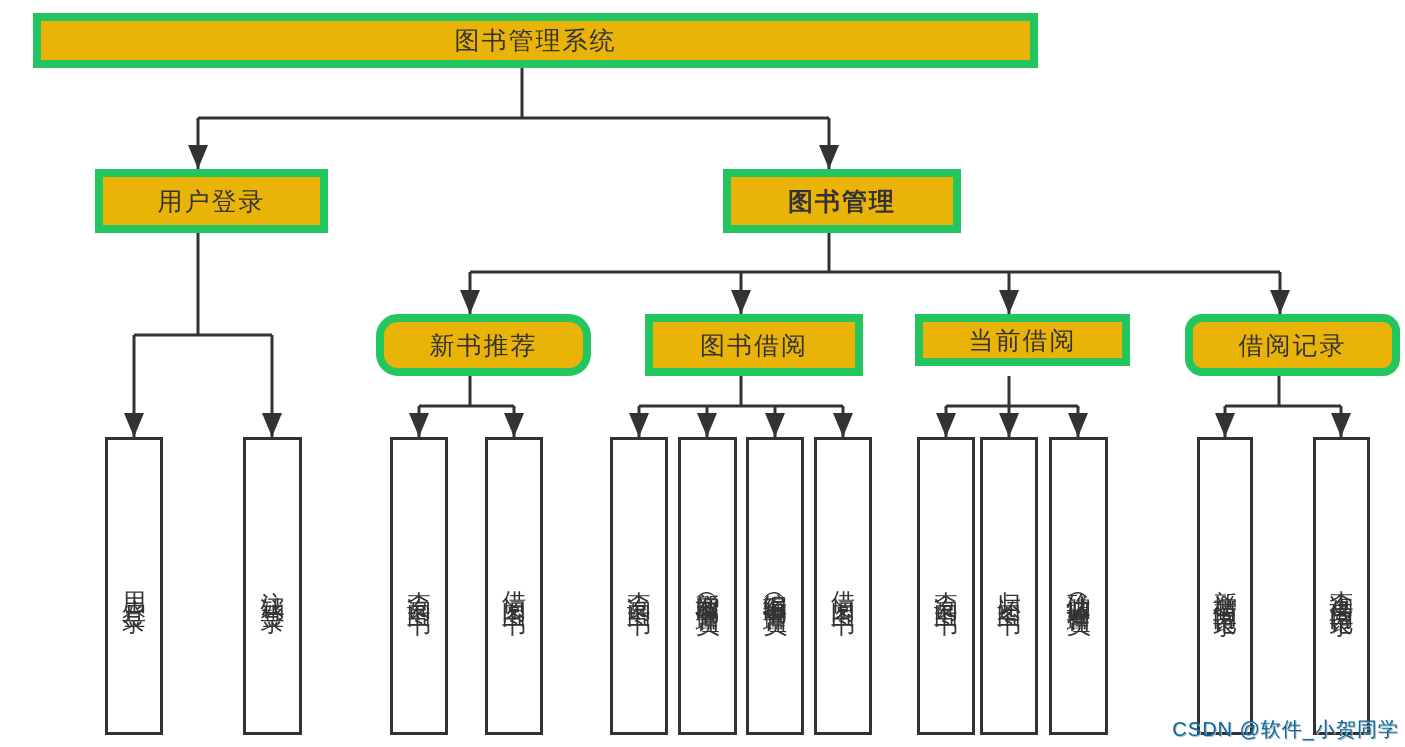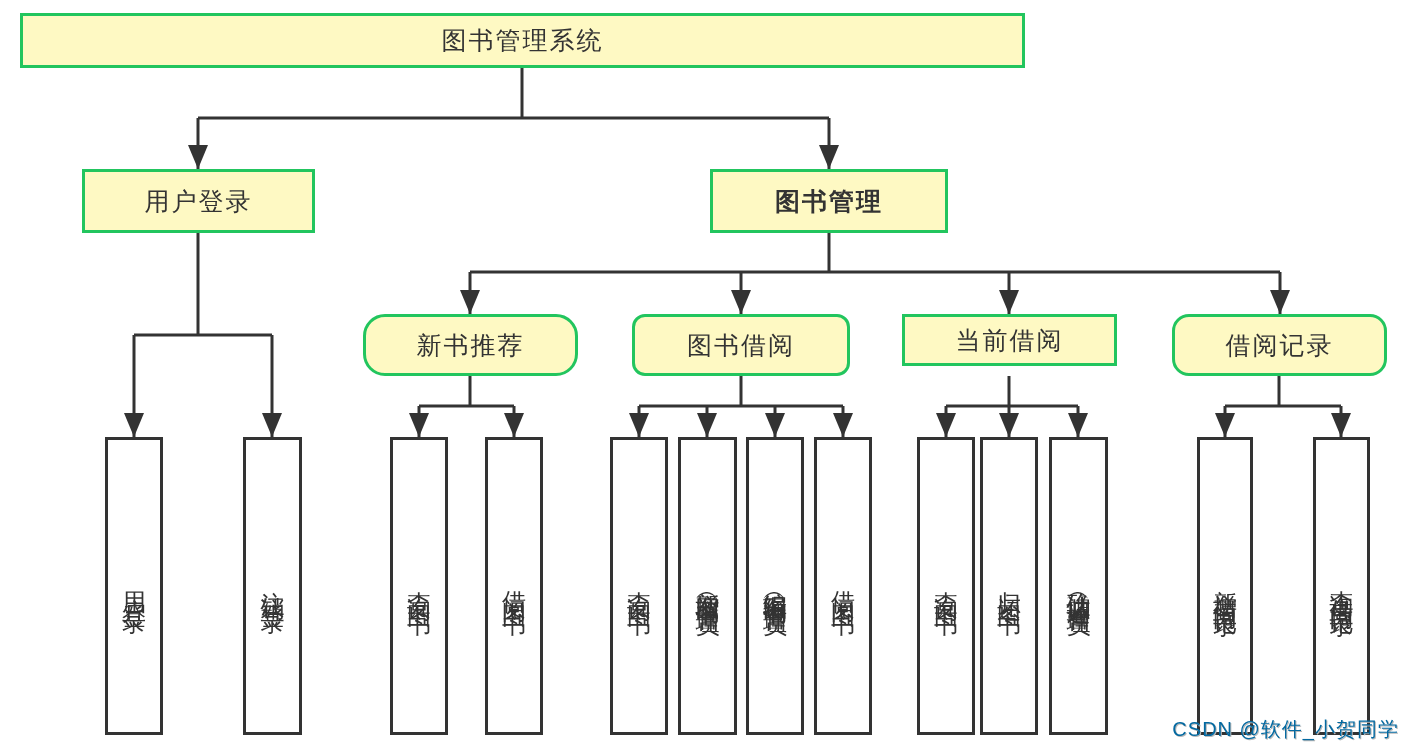--- a/index.html
+++ b/index.html
@@ -16,27 +16,28 @@
     position: absolute;
     left: 0; top: 0;
     width: 1405px; height: 747px;
     z-index: 1;
   }
   .hbox {
     position: absolute;
     display: flex;
     align-items: center;
     justify-content: center;
-    border: 3px solid #22c55e;
-    background: #fef9c3;
+    border: 8px solid #22c55e;
+    background: #eab308;
     color: #333333;
     font-size: 25px;
     letter-spacing: 2px;
     z-index: 2;
     white-space: nowrap;
+    margin-left: 13px;
   }
   .vbox {
     position: absolute;
     top: 437px;
     height: 298px;
     display: flex;
     align-items: center;
     justify-content: center;
     border: 3px solid #333333;
     background: #ffffff;
@@ -118,21 +119,21 @@
       <path d="M1341,406 L1341,437" marker-end="url(#arrow)"></path>
     </g>
   </svg>
 
   <div class="hbox" style="left:20px; top:13px; width:1005px; height:55px;">图书管理系统</div>
 
   <div class="hbox" style="left:82px; top:169px; width:233px; height:64px;">用户登录</div>
   <div class="hbox" style="left:710px; top:169px; width:238px; height:64px;font-weight:bold;">图书管理</div>
 
   <div class="hbox" style="left:363px; top:314px; width:215px; height:62px;border-radius:22px;">新书推荐</div>
-  <div class="hbox" style="left:632px; top:314px; width:218px; height:62px;border-radius:13px;">图书借阅</div>
+  <div class="hbox" style="left:632px; top:314px; width:218px; height:62px;">图书借阅</div>
   <div class="hbox" style="left:902px; top:314px; width:215px; height:52px;text-align:center;">当前借阅</div>
   <div class="hbox" style="left:1172px; top:314px; width:215px; height:62px;border-radius:17px;">借阅记录</div>
 
   <div class="vbox" style="left:105px; width:58px;">
     <span>用户登录</span>
   </div>
   <div class="vbox" style="left:243px; width:59px;">
     <span>注销登录</span>
   </div>
 

